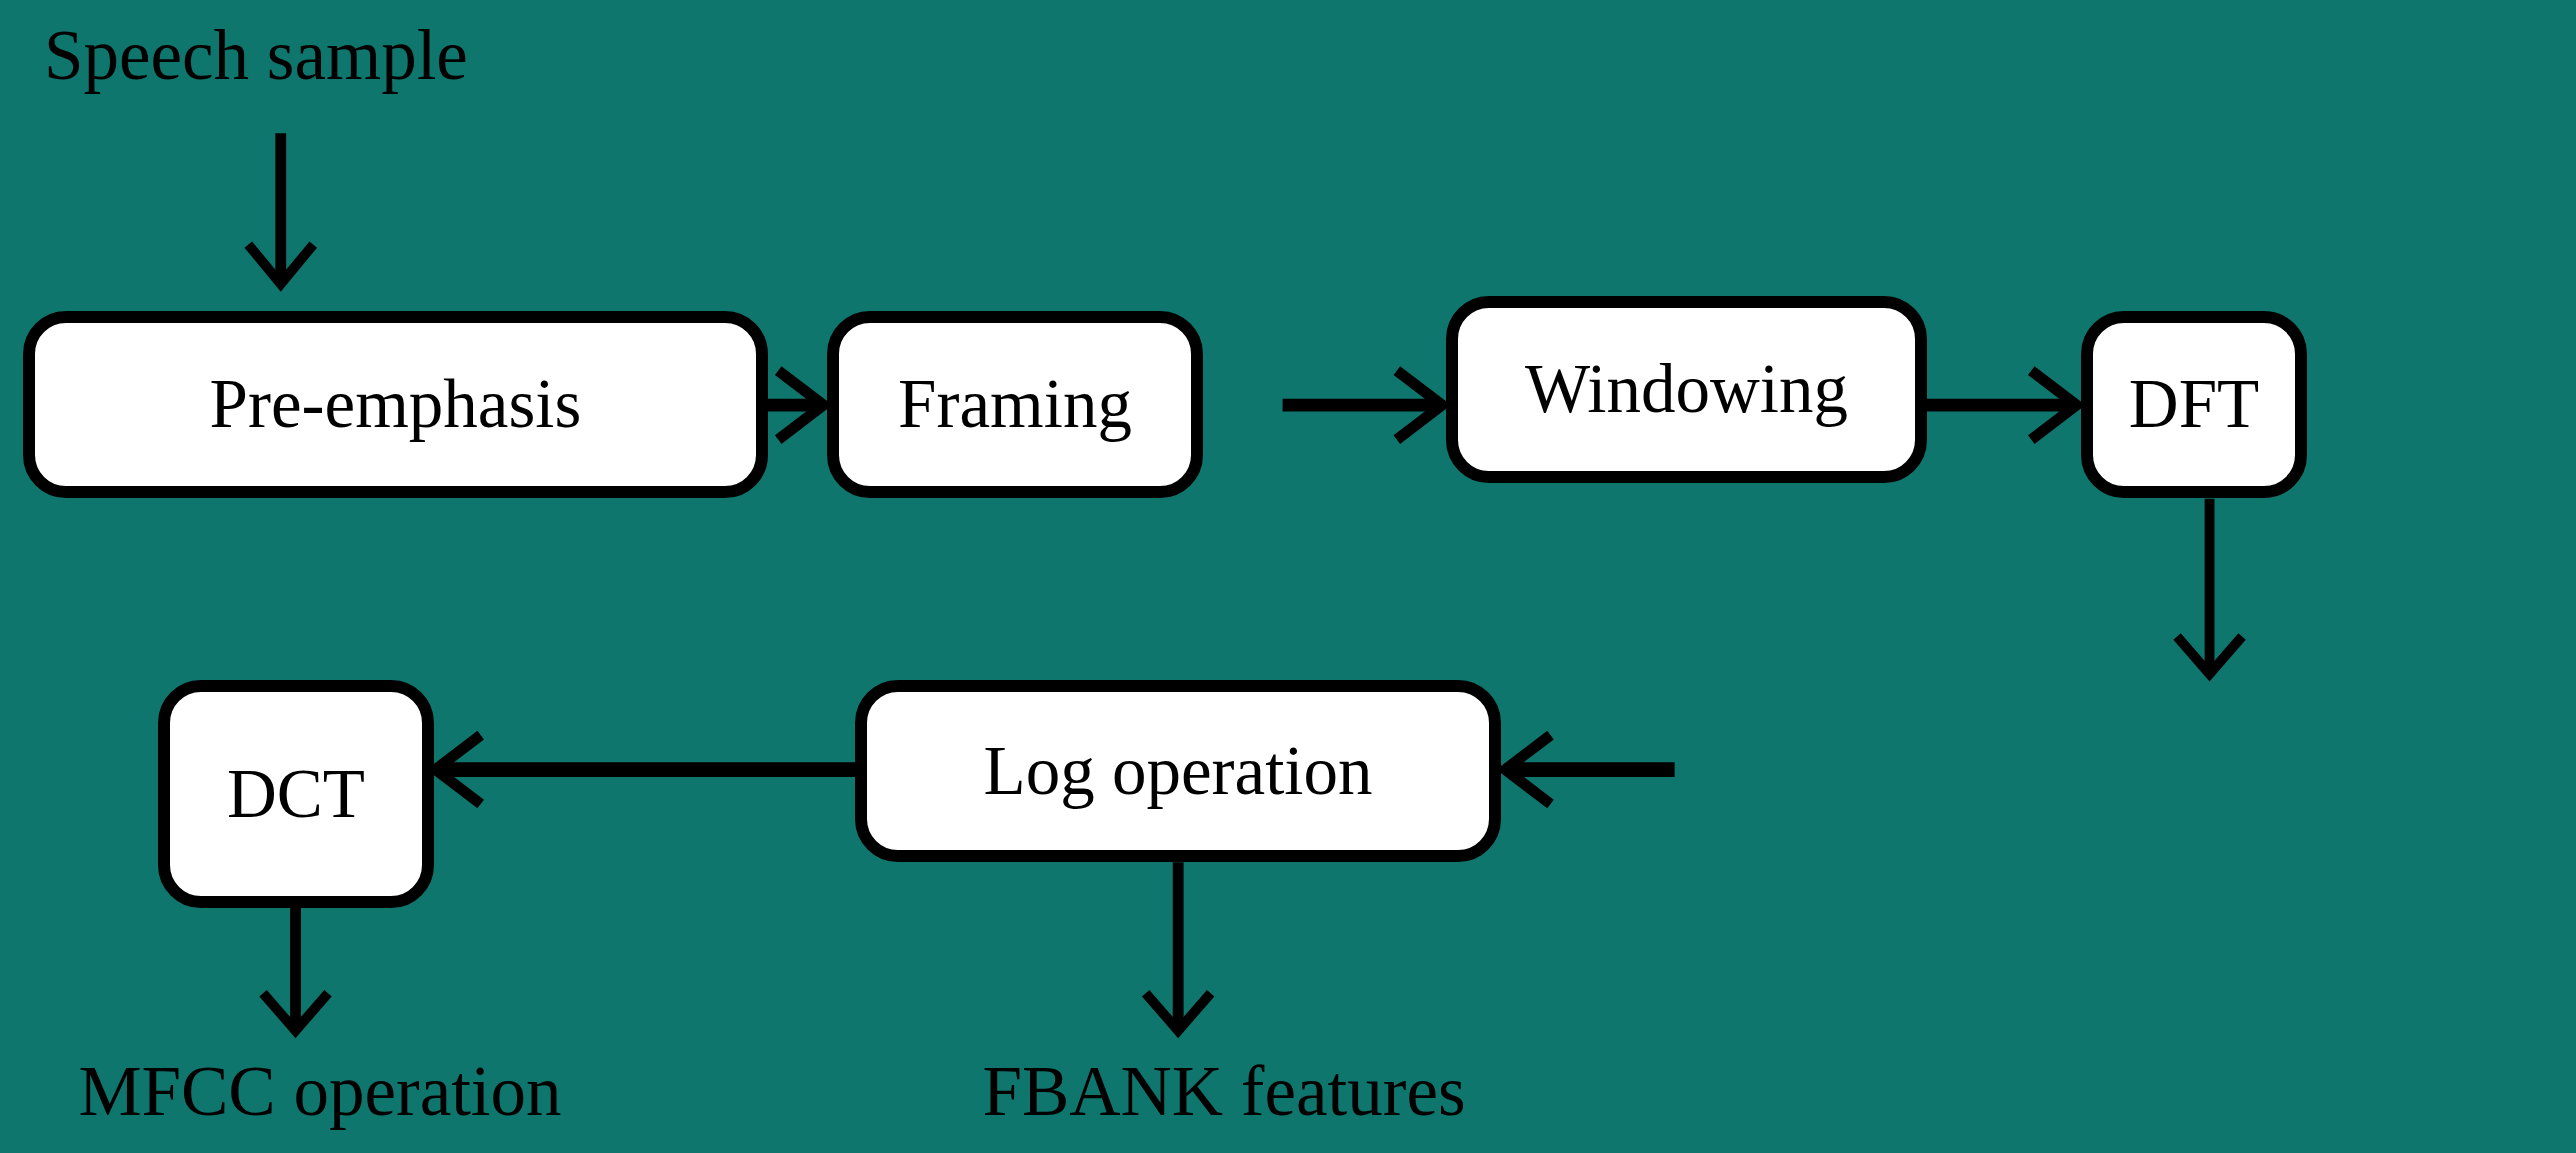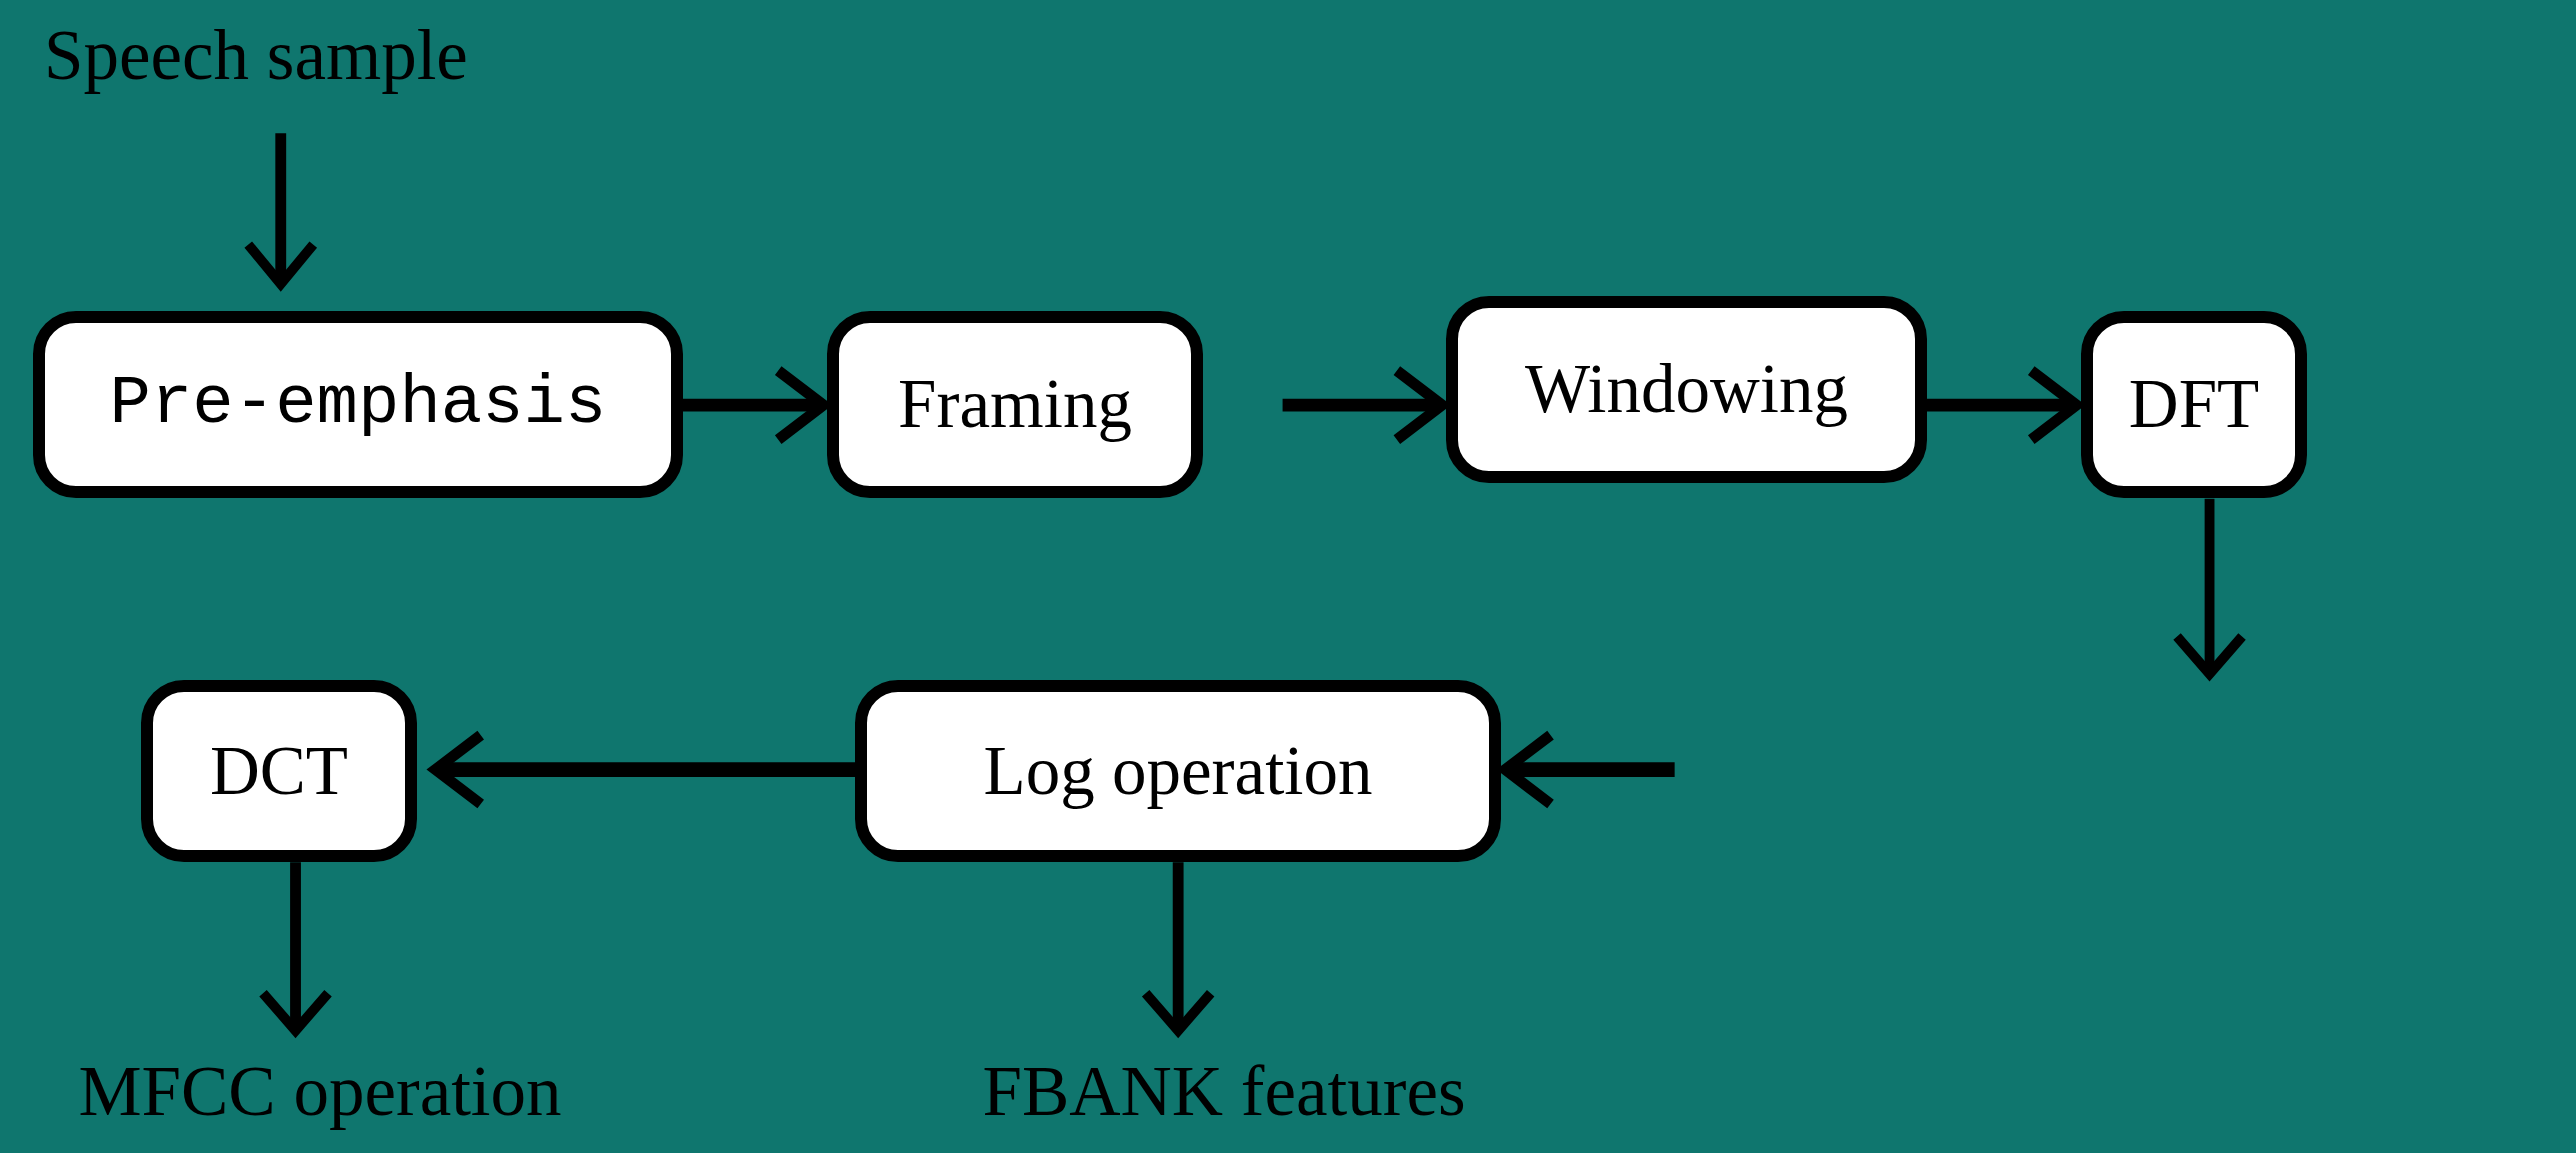--- a/index.html
+++ b/index.html
@@ -29,27 +29,27 @@
     border: 12.8px solid #000000;
     border-radius: 43px;
     background: #ffffff;
     display: flex;
     align-items: center;
     justify-content: center;
     font-size: 69px;
     line-height: 1;
     white-space: nowrap;
   }
-  .node-pre-emphasis { left: 33px;   top: 311px; width: 650px; height: 187px; font-family: Liberation Mono, monospace; }
+  .node-pre-emphasis { left: 23px;   top: 311px; width: 745px; height: 187px; }
   .node-framing      { left: 827px;  top: 311px; width: 376px; height: 187px; }
   .node-windowing    { left: 1446px; top: 296px; width: 481px; height: 187px; }
   .node-dft          { left: 2081px; top: 311px; width: 226px; height: 187px; }
   .node-mel          { left: 1675px; top: 680px; width: 885px; height: 182px; }
   .node-log          { left: 855px;  top: 680px; width: 646px; height: 182px; }
-  .node-dct          { left: 141px;  top: 680px; width: 276px; height: 182px; }
+  .node-dct          { left: 158px;  top: 680px; width: 276px; height: 228px; }
 
   .free-label {
     position: absolute;
     font-size: 71px;
     line-height: 1;
     white-space: nowrap;
   }
   .label-speech { left: 44px; top: 19.7px; }
   .label-mfcc   { left: 320px;  top: 1056px; transform: translateX(-50%); }
   .label-fbank  { left: 1224px; top: 1056px; transform: translateX(-50%); }

